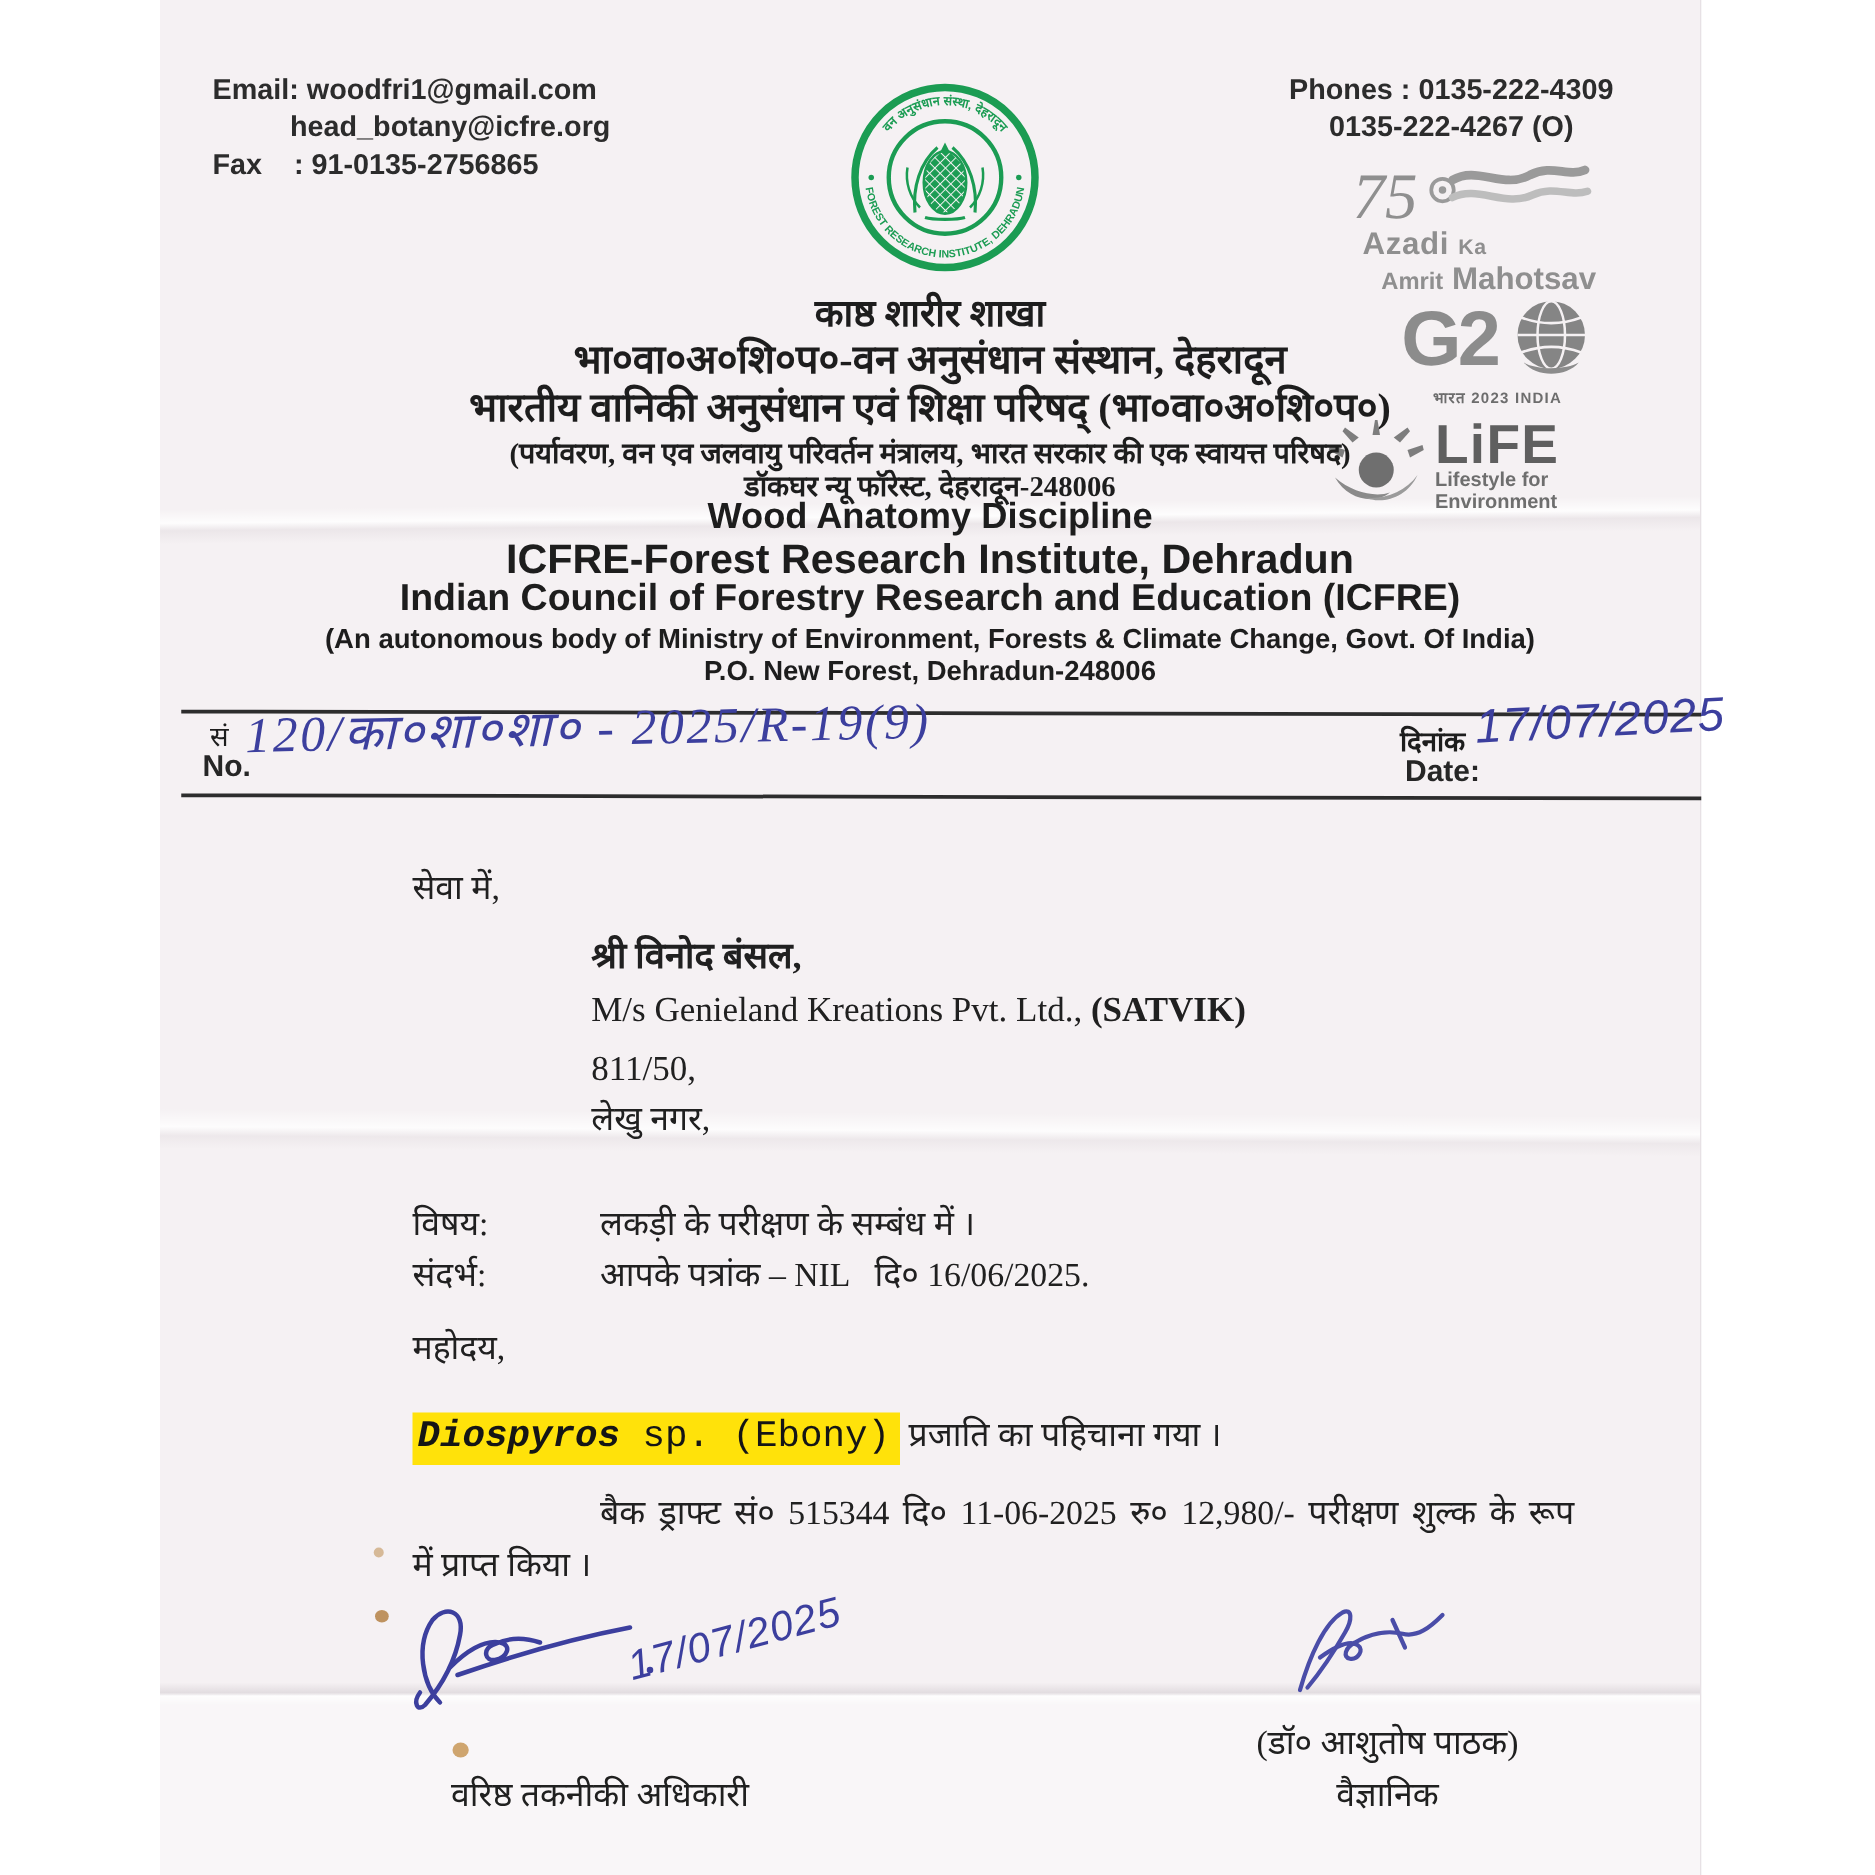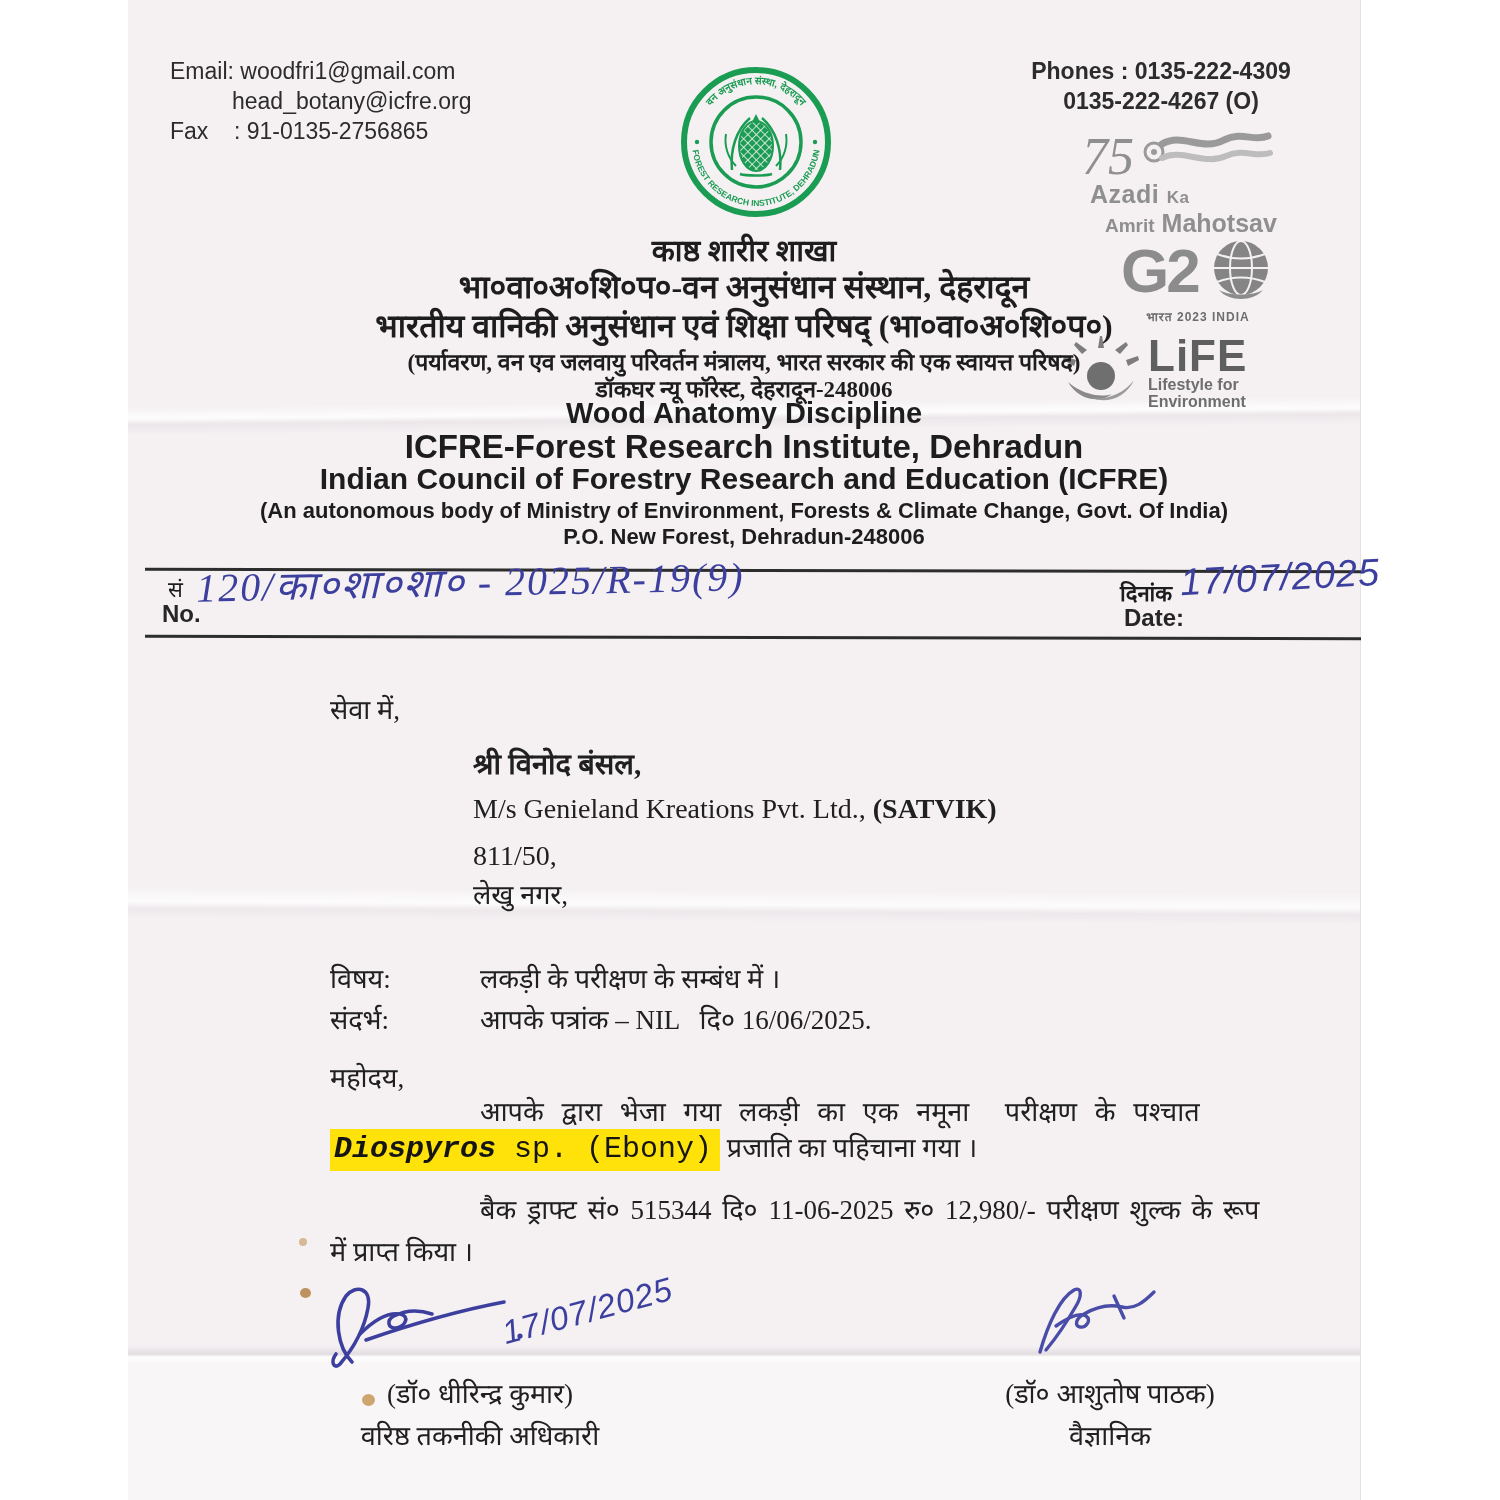--- a/index.html
+++ b/index.html
@@ -15,21 +15,21 @@
       background:linear-gradient(to bottom,rgba(255,255,255,0),rgba(255,255,255,.8) 45%,rgba(214,206,211,.25) 68%,rgba(255,255,255,0));}
   .c3{top:1346px;height:18px;
       background:linear-gradient(to bottom,rgba(255,255,255,0),rgba(198,190,196,.4) 45%,rgba(255,255,255,.8) 62%,rgba(255,255,255,0));}
   .c4{top:1356px;height:144px;background:rgba(255,255,255,.40);}
   .sans{font-family:"Liberation Sans",sans-serif;}
   .serif{font-family:"Liberation Serif","DejaVu Serif",serif;}
   .hindi{font-family:"Liberation Serif","DejaVu Serif",serif;}
   .pre{white-space:pre;}
   .ink{color:#3c3f9e;}
   
-  #contact-left{left:170px;top:56px;font-size:23px;font-weight:normal;line-height:30px;color:#2c2c2c;}
+  #contact-left{left:170px;top:56px;font-size:23px;font-weight:bold;line-height:30px;color:#2c2c2c;}
   #contact-left .l2{padding-left:62px;}
   #contact-right{left:1010px;top:56px;width:302px;text-align:center;font-size:23px;font-weight:bold;line-height:30px;color:#2c2c2c;}
   
   .cline{left:128px;width:1232px;text-align:center;color:#1d1d1d;}
   #h1{top:229px;font-size:30px;font-weight:bold;}
   #h2{top:264px;font-size:32px;font-weight:bold;}
   #h3{top:303px;font-size:32px;font-weight:bold;}
   #h4{top:345px;font-size:23px;font-weight:600;}
   #h5{top:372px;font-size:23px;font-weight:bold;}
   #e1{top:397px;font-size:29px;font-weight:bold;}
@@ -209,37 +209,35 @@
   <div class="abs serif body-hi" id="rcompany"><span>M/s Genieland Kreations Pvt. Ltd., </span><b>(SATVIK)</b></div>
   <div class="abs serif body-hi" id="raddr1">811/50,</div>
   <div class="abs hindi body-hi" id="raddr2">लेखु नगर,</div>
 
   <div class="abs hindi body-hi" id="subj-label">विषय:</div>
   <div class="abs hindi body-hi pre" id="subj-text">लकड़ी के परीक्षण के सम्बंध में ।</div>
   <div class="abs hindi body-hi" id="ref-label">संदर्भ:</div>
   <div class="abs hindi body-hi pre" id="ref-text">आपके पत्रांक – NIL   दि० 16/06/2025.</div>
 
   <div class="abs hindi body-hi" id="salut">महोदय,</div>
-  <div class="abs hindi body-hi pre" id="p1l1">आपके द्वारा भेजा गया लकड़ी का एक नमूना  परीक्षण के पश्चात</div>
   <div class="abs hindi body-hi" id="p1l2">
     <span class="hl"><span class="gi">Diospyros</span><span> sp. (Ebony)</span></span><span> प्रजाति का पहिचाना गया ।</span>
   </div>
   <div class="abs hindi body-hi pre" id="p2l1">बैक ड्राफ्ट सं० 515344 दि० 11-06-2025 रु० 12,980/- परीक्षण शुल्क के रूप</div>
   <div class="abs hindi body-hi" id="p2l2">में प्राप्त किया ।</div>
 
   <svg class="abs" style="left:322px;top:1278px" width="210" height="95" viewBox="0 0 210 95">
     <g fill="none" stroke="#3c3f9e" stroke-width="3.6" stroke-linecap="round">
       <path d="M30 84 C16 70 10 38 24 18 C34 6 50 10 46 30 C42 52 30 72 18 86 C12 92 8 84 14 76"></path>
       <path d="M38 56 C52 42 66 34 78 36 C88 38 84 48 74 50 C66 51 64 42 72 38 C84 32 98 32 110 36"></path>
       <path d="M44 62 C90 46 140 32 182 24"></path>
     </g>
     <circle cx="198" cy="58" r="2.6" fill="#3c3f9e"></circle>
   </svg>
   <div class="abs ink" id="sig-left-date">17/07/2025</div>
-  <div class="abs hindi body-hi" id="sig-left-name">(डॉ० धीरिन्द्र कुमार)</div>
   <div class="abs hindi body-hi" id="sig-left-title">वरिष्ठ तकनीकी अधिकारी</div>
 
   <svg class="abs" style="left:1022px;top:1280px" width="160" height="80" viewBox="0 0 160 80">
     <g fill="none" stroke="#4a4da8" stroke-width="3.4" stroke-linecap="round">
       <path d="M18 72 C26 44 38 18 52 10 C60 6 60 16 54 26 C46 40 34 58 24 70"></path>
       <path d="M34 46 C48 36 58 32 64 36 C70 40 64 48 58 47 C52 46 54 38 62 34 C74 27 88 24 100 27 C112 30 122 22 132 12"></path>
       <path d="M92 16 L102 38"></path>
     </g>
   </svg>
   <div class="abs hindi body-hi" id="sig-right-name">(डॉ० आशुतोष पाठक)</div>

